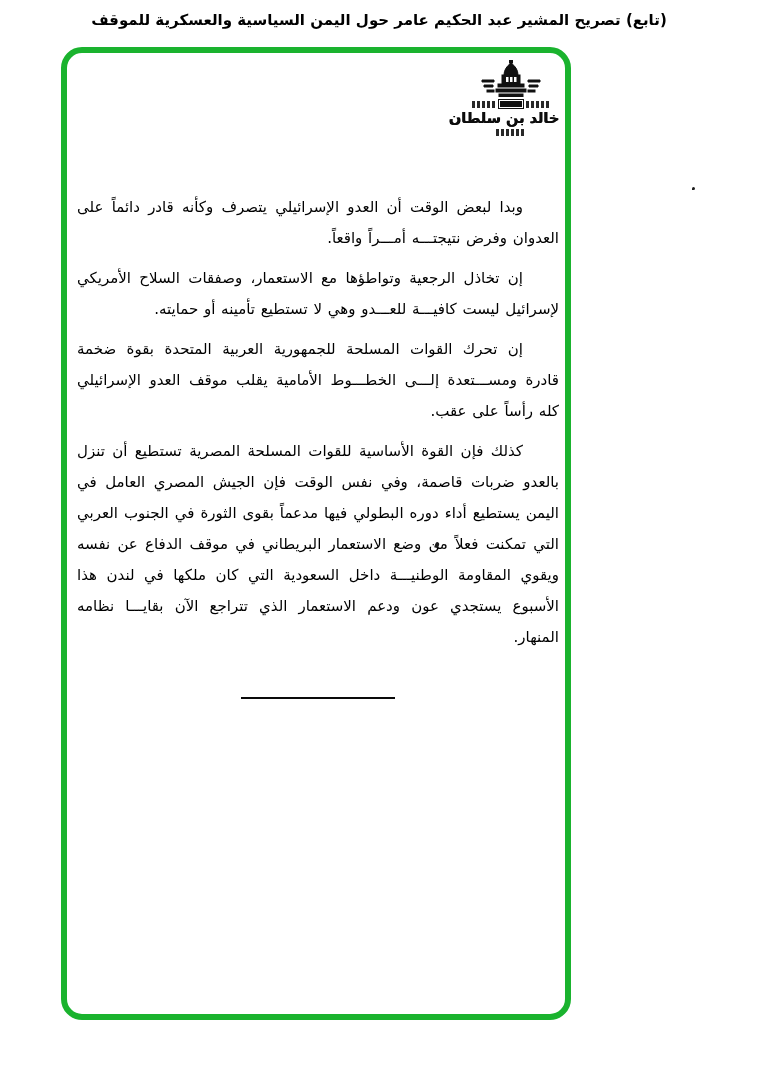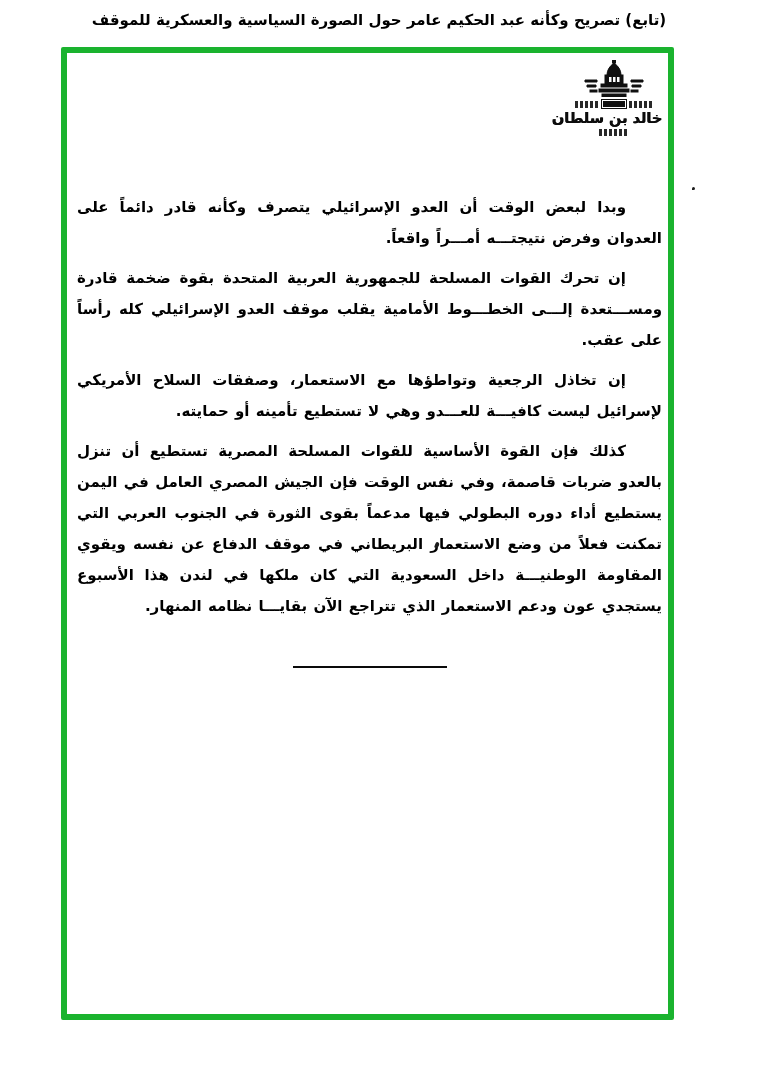--- a/index.html
+++ b/index.html
@@ -16,23 +16,23 @@
     top: 11px; left: 0; width: 758px;
     text-align: center;
     direction: rtl;
     font-size: 15px;
     font-weight: bold;
     letter-spacing: 0px;
   }
   .green-frame {
     position: absolute;
     left: 61px; top: 47px;
-    width: 613px; height: 973px;
+    width: 510px; height: 973px;
     border: 6px solid #1ab32e;
-    border-radius: 2px;
+    border-radius: 21px;
     background: #fff;
   }
   .stamp {
     position: absolute;
     top: 7px; right: 6px;
     width: 96px;
     text-align: center;
     color: #0d0d0d;
   }
   .stamp-emblem { display: block; margin: 0 auto; }
@@ -68,21 +68,21 @@
   .doc-body {
     position: absolute;
     left: 10px; right: 6px; top: 139px;
     direction: rtl;
   }
   .para {
     direction: rtl;
     text-align: justify;
     text-indent: 36px;
     font-size: 15px;
-    font-weight: bold;
+    font-weight: normal;
     line-height: 31px;
     margin-bottom: 9px;
     word-spacing: 1px;
   }
   .end-rule {
     width: 154px;
     border: 0;
     border-top: 2px solid #0a0a0a;
     margin: 44px auto 0;
   }
@@ -90,21 +90,21 @@
     position: absolute;
     background: #1c1c1c;
     border-radius: 50% 50% 50% 0;
   }
   .speck-1 { left: 435px; top: 542px; width: 4px; height: 6px; transform: rotate(18deg); }
   .speck-2 { left: 692px; top: 187px; width: 3px; height: 3px; }
 </style>
 </head>
 <body>
 
-<div class="doc-header">(تابع) تصريح وكأنه عبد الحكيم عامر حول الصورة السياسية والعسكرية للموقف</div>
+<div class="doc-header">(تابع) تصريح المشير عبد الحكيم عامر حول اليمن السياسية والعسكرية للموقف</div>
 
 <div class="green-frame">
 
   <div class="stamp">
     <svg class="stamp-emblem" width="64" height="38" viewBox="0 0 64 38" aria-hidden="true">
       <g fill="#111" stroke="#111">
         <rect x="30.5" y="0" width="3" height="3"></rect>
         <path d="M32 3 q-7 5 -7 12 h14 q0 -7 -7 -12 z"></path>
         <rect x="23" y="15" width="18" height="9"></rect>
         <rect x="27" y="17" width="2.5" height="5" fill="#fff" stroke="none"></rect>
@@ -125,22 +125,22 @@
       <div class="smudge w22"></div>
       <div class="stamp-cartouche"></div>
       <div class="smudge w22"></div>
     </div>
     <div class="stamp-name">خالد بن سلطان</div>
     <div class="smudge w30 stamp-sub"></div>
   </div>
 
   <div class="doc-body">
     <p class="para">وبدا لبعض الوقت أن العدو الإسرائيلي يتصرف وكأنه قادر دائماً على العدوان وفرض نتيجتـــه أمـــراً واقعاً.</p>
+    <p class="para">إن تخاذل الرجعية وتواطؤها مع الاستعمار، وصفقات السلاح الأمريكي لإسرائيل ليست كافيـــة للعـــدو وهي لا تستطيع تأمينه أو حمايته.</p>
     <p class="para">إن تحرك القوات المسلحة للجمهورية العربية المتحدة بقوة ضخمة قادرة ومســـتعدة إلـــى الخطـــوط الأمامية يقلب موقف العدو الإسرائيلي كله رأساً على عقب.</p>
-    <p class="para">إن تخاذل الرجعية وتواطؤها مع الاستعمار، وصفقات السلاح الأمريكي لإسرائيل ليست كافيـــة للعـــدو وهي لا تستطيع تأمينه أو حمايته.</p>
     <p class="para">كذلك فإن القوة الأساسية للقوات المسلحة المصرية تستطيع أن تنزل بالعدو ضربات قاصمة، وفي نفس الوقت فإن الجيش المصري العامل في اليمن يستطيع أداء دوره البطولي فيها مدعماً بقوى الثورة في الجنوب العربي التي تمكنت فعلاً من وضع الاستعمار البريطاني في موقف الدفاع عن نفسه ويقوي المقاومة الوطنيـــة داخل السعودية التي كان ملكها في لندن هذا الأسبوع يستجدي عون ودعم الاستعمار الذي تتراجع الآن بقايـــا نظامه المنهار.</p>
     <hr class="end-rule">
   </div>
 
 </div>
 
 <div class="speck speck-1"></div>
 <div class="speck speck-2"></div>
 
 </body></html>

